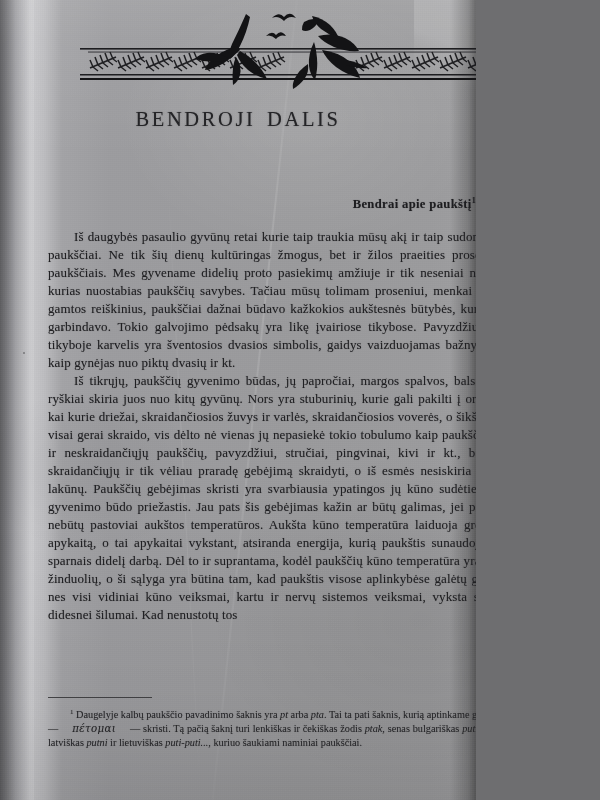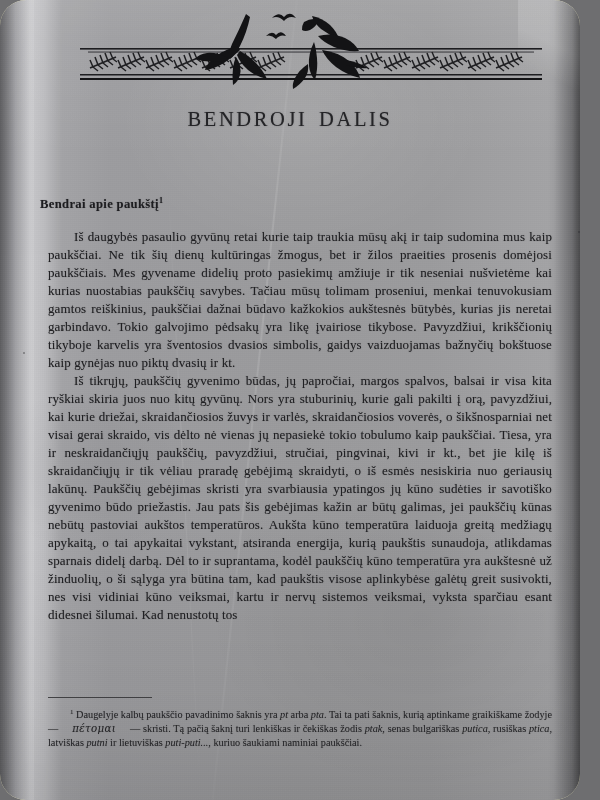--- a/index.html
+++ b/index.html
@@ -2,27 +2,26 @@
 <html><head>
 <meta charset="utf-8">
 <style>
   html, body {
     margin: 0;
     padding: 0;
     background: #6e6e70;
   }
   .page {
     position: relative;
-    width: 580px;
+    width: 476px;
     height: 800px;
     overflow: hidden;
     background: #fef9c3;
     font-family: "Liberation Serif", "DejaVu Serif", serif;
     color: #1b1b1d;
-    border-radius: 26px;
   }
 
   
   .paper-base {
     position: absolute;
     inset: 0;
     background:
       linear-gradient(90deg,
         #86868a 0px,
         #a9a9ad 16px,
@@ -140,21 +139,21 @@
     letter-spacing: 2.6px;
     word-spacing: 4px;
     color: #242427;
     text-shadow: 0 0 1.2px rgba(60,60,62,0.55);
   }
 
   .section-title {
     position: absolute;
     left: 0; right: 0;
     top: 196px;
-    text-align: left;
+    text-align: right;
     font-size: 12.6px;
     font-weight: bold;
     letter-spacing: 0.35px;
     color: #1d1d20;
     text-shadow: 0 0 1px rgba(60,60,62,0.5);
     padding-left: 40px;
   }
   .section-title sup {
     font-size: 8px;
     font-weight: bold;

